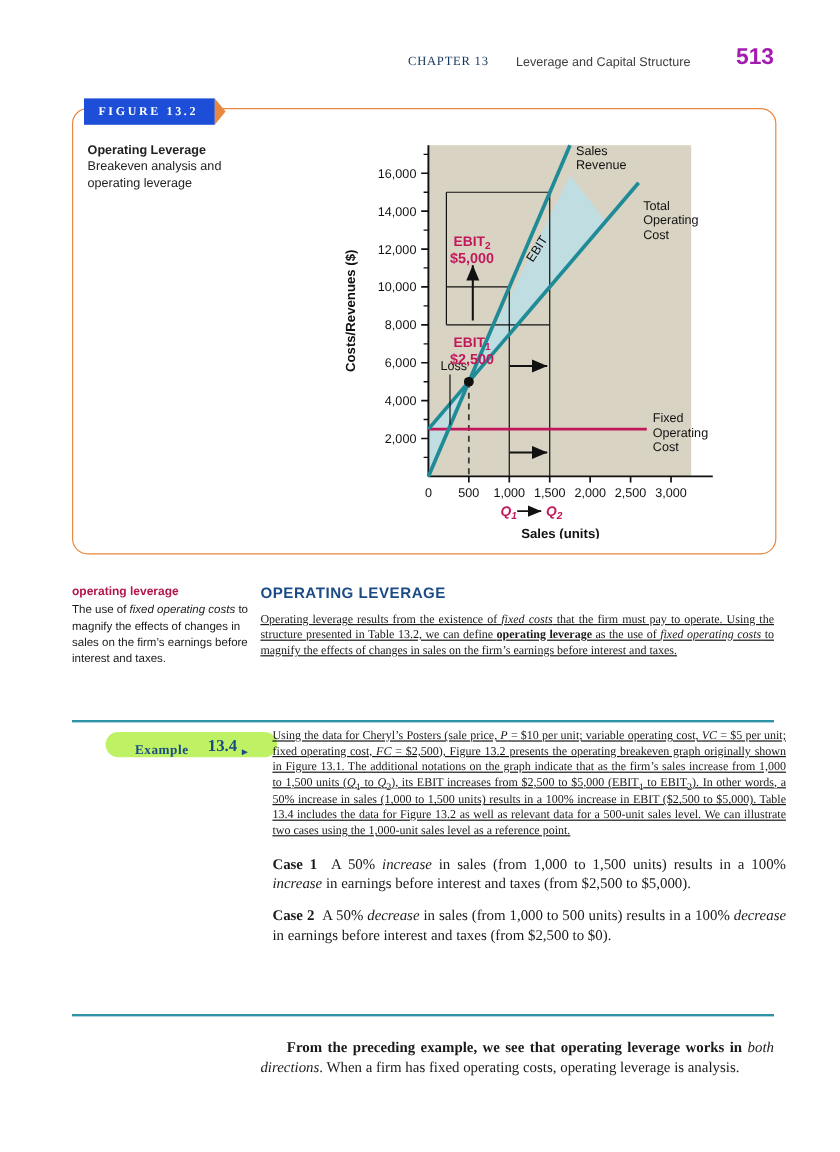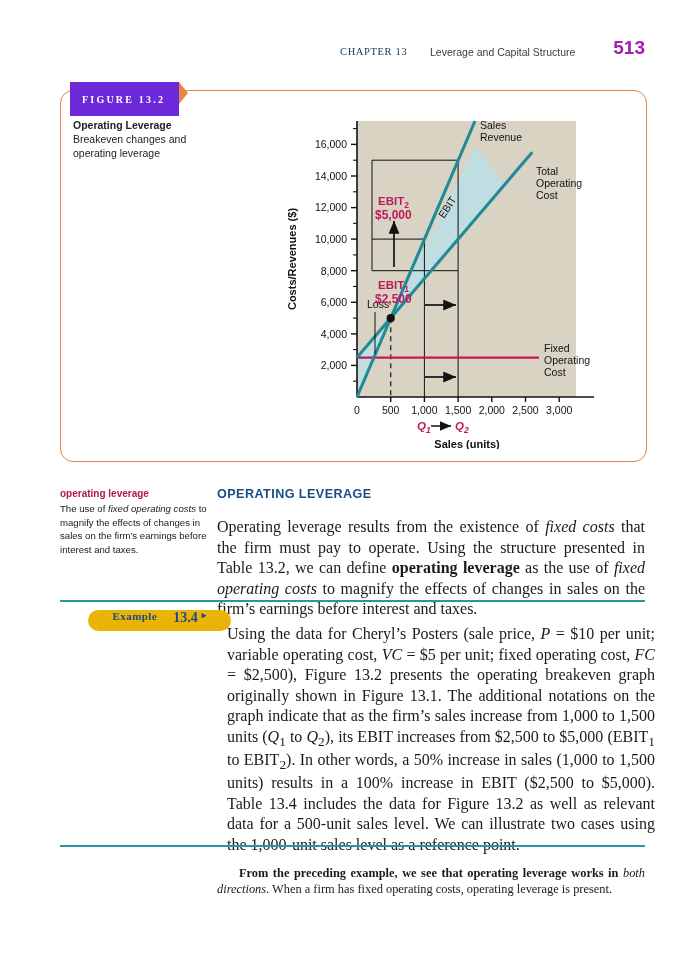--- a/index.html
+++ b/index.html
@@ -12,21 +12,21 @@
 
   
   .runhead{position:absolute;left:60px;right:55px;top:46px;height:20px;}
   .rh-chapter{position:absolute;left:280px;top:0;font-weight:normal;font-size:10.5px;letter-spacing:.06em;color:#15365c;}
   .rh-title{position:absolute;left:370px;top:0;font-family:"Liberation Sans",sans-serif;font-size:10.5px;color:#3d3d3d;}
   .rh-folio{position:absolute;right:0;top:-9px;font-family:"Liberation Sans",sans-serif;font-weight:bold;font-size:19px;color:#a21caf;}
 
   
   .figbox{position:absolute;left:60px;top:90px;width:585px;height:370px;
           border:1.6px solid #e8873f;border-radius:13px;background:#fff;}
-  .figtab{position:absolute;left:9px;top:-9px;height:34px;background:#6d28d9;
+  .figtab{position:absolute;left:9px;top:-9px;height:22px;background:#1d4ed8;
           padding:0 14px 0 12px;display:flex;align-items:center;}
   .figtab span{font-family:"Liberation Serif",serif;font-weight:bold;font-size:10px;
                letter-spacing:.22em;color:#ffffff;}
   .figtab:after{content:"";position:absolute;right:-9px;top:0;width:0;height:0;
                 border-top:11px solid transparent;border-bottom:11px solid transparent;
                 border-left:9px solid #e8873f;}
   .figcap{position:absolute;left:12px;top:28px;width:150px;
           font-family:"Liberation Sans",sans-serif;font-size:10.5px;line-height:1.33;color:#222;}
   .figcap b{display:block;font-weight:bold;}
 
@@ -37,30 +37,30 @@
   
   .margindef{position:absolute;left:60px;top:487px;width:148px;
              font-family:"Liberation Sans",sans-serif;font-size:9.6px;line-height:1.42;color:#1a1a1a;}
   .margindef .term{color:#b3174a;font-weight:bold;font-size:10px;display:block;margin-bottom:1px;}
   .margindef i{font-style:italic;}
 
   
   .col{position:absolute;left:217px;top:487px;width:428px;}
   h2.sec{font-family:"Liberation Sans",sans-serif;font-weight:bold;font-size:12.6px;
          letter-spacing:.035em;color:#1b4b86;margin:0 0 10px 0;}
-  p.body{margin:16px 0 13px 0;font-size:16px;line-height:1.285;text-align:justify;
-         text-justify:inter-word;}
+  p.body{margin:0 0 13px 0;font-size:10px;line-height:1.285;text-align:justify;
+         text-justify:inter-word;text-decoration:underline;}
   p.body i{font-style:italic;}
   p.body b{font-weight:bold;}
 
   
   .exblock{position:absolute;left:60px;top:600px;width:585px;}
   .exrule{height:2.2px;background:#2f93a8;width:585px;}
   .expill{position:absolute;left:28px;top:10px;width:143px;height:21px;border-radius:11px;
-          background:#eab308;display:flex;align-items:flex-start;justify-content:center;}
+          background:#bef264;display:flex;align-items:flex-end;justify-content:center;}
   .expill span{font-family:"Liberation Serif",serif;font-weight:bold;color:#1b4b86;font-size:11px;letter-spacing:.04em;}
   .expill .num{font-size:14px;margin-left:16px;letter-spacing:0;}
   .expill .arw{font-size:9px;margin-left:4px;}
   .exbody{position:absolute;left:167px;top:8px;width:428px;}
   .case{margin:0 0 11px 0;font-size:12.4px;line-height:1.285;text-align:justify;
         padding-left:0;text-indent:0;}
   .case .chead{font-weight:bold;}
   .closerule{position:absolute;left:0;width:585px;height:2.2px;background:#2f93a8;}
   .closing{position:absolute;left:157px;width:428px;font-size:12.4px;line-height:1.285;
            text-align:justify;}
@@ -76,21 +76,21 @@
     <span class="rh-title">Leverage and Capital Structure</span>
     <span class="rh-folio">513</span>
   </div>
 
   <div class="figbox">
     <div class="figtab">
       <span>FIGURE 13.2</span>
     </div>
     <div class="figcap">
       <b>Operating Leverage</b>
-      <span>Breakeven changes and operating leverage</span>
+      <span>Breakeven analysis and operating leverage</span>
     </div>
 
     <div class="chart">
       <svg width="395" height="340" viewBox="0 0 395 340">
         <defs>
           <marker id="arrH" markerWidth="9" markerHeight="9" refX="7.5" refY="3.2" orient="auto">
             <path d="M0,0 L7.6,3.2 L0,6.4 z" fill="#111"></path>
           </marker>
           <marker id="arrV" markerWidth="9" markerHeight="9" refX="7.5" refY="3.2" orient="auto">
             <path d="M0,0 L7.6,3.2 L0,6.4 z" fill="#111"></path>
@@ -232,23 +232,25 @@
 
     <div class="expill">
       <span>Example</span>
       <span class="num">13.4</span>
       <span class="arw">▸</span>
     </div>
 
     <div class="exbody">
       <p class="body"><span>Using the data for Cheryl’s Posters (sale price, </span><i>P</i><span> = $10 per unit; variable operating cost, </span><i>VC</i><span> = $5 per unit; fixed operating cost, </span><i>FC</i><span> = $2,500), Figure 13.2 presents the operating breakeven graph originally shown in Figure 13.1. The additional notations on the graph indicate that as the firm’s sales increase from 1,000 to 1,500 units (</span><i>Q</i><sub>1</sub><span> to </span><i>Q</i><sub>2</sub><span>), its EBIT increases from $2,500 to $5,000 (EBIT</span><sub>1</sub><span> to EBIT</span><sub>2</sub><span>). In other words, a 50% increase in sales (1,000 to 1,500 units) results in a 100% increase in EBIT ($2,500 to $5,000). Table 13.4 includes the data for Figure 13.2 as well as relevant data for a 500-unit sales level. We can illustrate two cases using the 1,000-unit sales level as a reference point.</span></p>
 
-
+      <p class="case"><span class="chead">Case 1</span>&nbsp;&nbsp;<span>A 50% </span><i>increase</i><span> in sales (from 1,000 to 1,500 units) results in a 100% </span><i>increase</i><span> in earnings before interest and taxes (from $2,500 to $5,000).</span></p>
+
+      <p class="case"><span class="chead">Case 2</span>&nbsp;&nbsp;<span>A 50% </span><i>decrease</i><span> in sales (from 1,000 to 500 units) results in a 100% </span><i>decrease</i><span> in earnings before interest and taxes (from $2,500 to $0).</span></p>
     </div>
   </div>
 
   <div class="closerule" style="top:845px;left:60px;"></div>
 
   <div class="closing" style="top:866px;left:217px;">
-    <span class="firstind">From the preceding example, we see that operating leverage works in </span><i>both directions</i><span>. When a firm has fixed operating costs, operating leverage is present.</span>
+    <span class="firstind">From the preceding example, we see that operating leverage works in </span><i>both directions</i><span>. When a firm has fixed operating costs, operating leverage is analysis.</span>
   </div>
 
 </div>
 
 </body></html>

